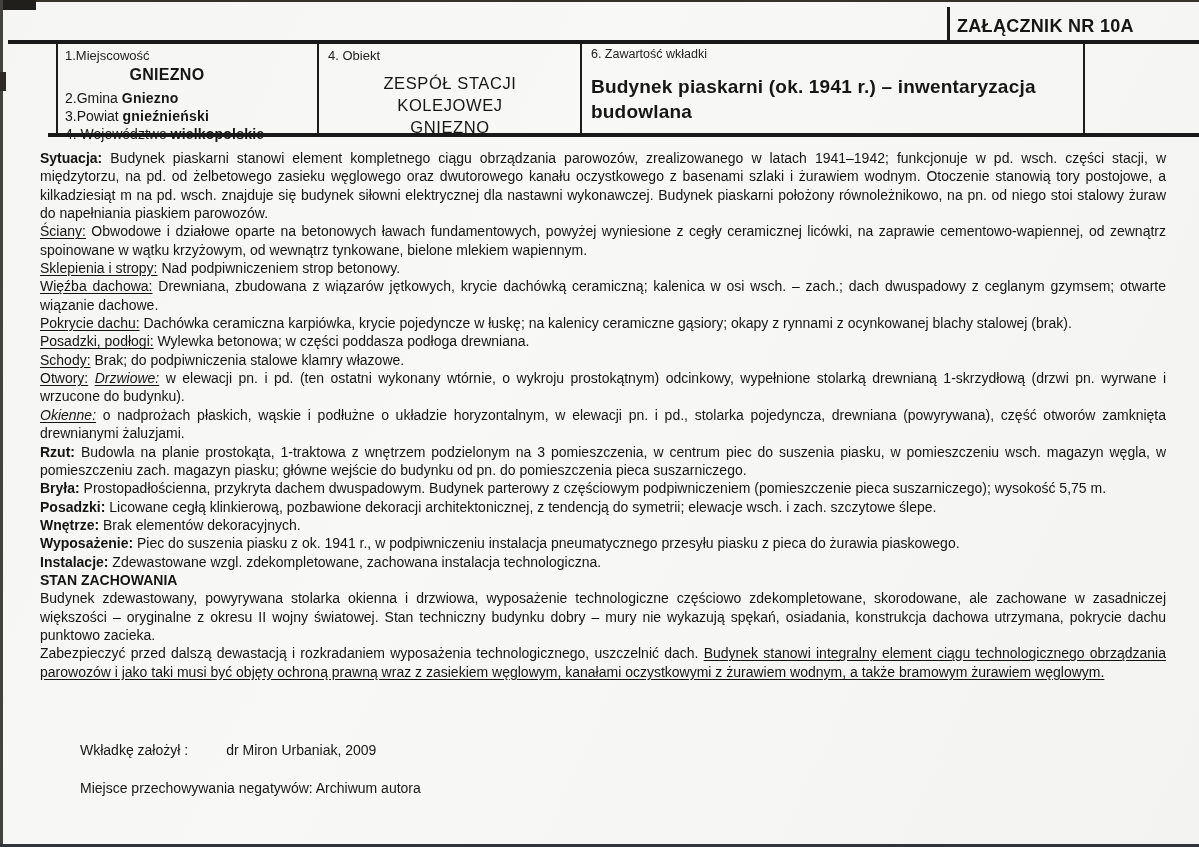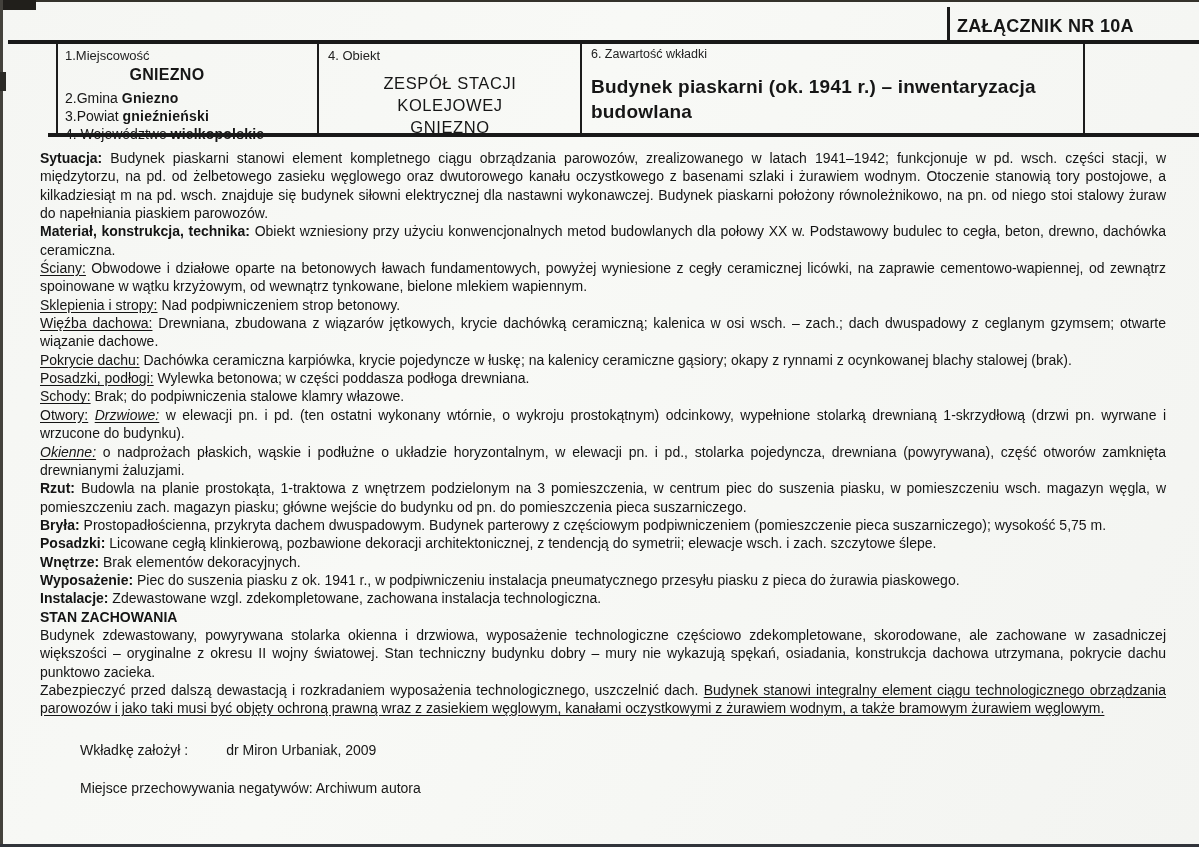--- a/index.html
+++ b/index.html
@@ -87,21 +87,20 @@
     </div>
     <div class="col col3">
       <div class="cell-label">6. Zawartość wkładki</div>
       <div class="c3-title">Budynek piaskarni (ok. 1941 r.) – inwentaryzacja budowlana</div>
     </div>
   </div>
   <div class="tbl-bottom"></div>
 
   <div class="body-text">
       <div class="para"><span class="seg-b">Sytuacja:</span><span class="seg-n"> Budynek piaskarni stanowi element kompletnego ciągu obrządzania parowozów, zrealizowanego w latach 1941–1942; funkcjonuje w pd. wsch. części stacji, w międzytorzu, na pd. od żelbetowego zasieku węglowego oraz dwutorowego kanału oczystkowego z basenami szlaki i żurawiem wodnym. Otoczenie stanowią tory postojowe, a kilkadziesiąt m na pd. wsch. znajduje się budynek siłowni elektrycznej dla nastawni wykonawczej. Budynek piaskarni położony równoleżnikowo, na pn. od niego stoi stalowy żuraw do napełniania piaskiem parowozów.</span></div>
-      <div class="para"><span class="seg-b">Materiał, konstrukcja, technika:</span><span class="seg-n"> Obiekt wzniesiony przy użyciu konwencjonalnych metod budowlanych dla połowy XX w. Podstawowy budulec to cegła, beton, drewno, dachówka ceramiczna.</span></div>
       <div class="para"><span class="seg-u">Ściany:</span><span class="seg-n"> Obwodowe i działowe oparte na betonowych ławach fundamentowych, powyżej wyniesione z cegły ceramicznej licówki, na zaprawie cementowo-wapiennej, od zewnątrz spoinowane w wątku krzyżowym, od wewnątrz tynkowane, bielone mlekiem wapiennym.</span></div>
       <div class="para"><span class="seg-u">Sklepienia i stropy:</span><span class="seg-n"> Nad podpiwniczeniem strop betonowy.</span></div>
       <div class="para"><span class="seg-u">Więźba dachowa:</span><span class="seg-n"> Drewniana, zbudowana z wiązarów jętkowych, krycie dachówką ceramiczną; kalenica w osi wsch. – zach.; dach dwuspadowy z ceglanym gzymsem; otwarte wiązanie dachowe.</span></div>
       <div class="para"><span class="seg-u">Pokrycie dachu:</span><span class="seg-n"> Dachówka ceramiczna karpiówka, krycie pojedyncze w łuskę; na kalenicy ceramiczne gąsiory; okapy z rynnami z ocynkowanej blachy stalowej (brak).</span></div>
       <div class="para"><span class="seg-u">Posadzki, podłogi:</span><span class="seg-n"> Wylewka betonowa; w części poddasza podłoga drewniana.</span></div>
       <div class="para"><span class="seg-u">Schody:</span><span class="seg-n"> Brak; do podpiwniczenia stalowe klamry włazowe.</span></div>
       <div class="para"><span class="seg-u">Otwory:</span><span class="seg-n"> </span><span class="seg-iu">Drzwiowe:</span><span class="seg-n"> w elewacji pn. i pd. (ten ostatni wykonany wtórnie, o wykroju prostokątnym) odcinkowy, wypełnione stolarką drewnianą 1-skrzydłową (drzwi pn. wyrwane i wrzucone do budynku).</span></div>
       <div class="para"><span class="seg-iu">Okienne:</span><span class="seg-n"> o nadprożach płaskich, wąskie i podłużne o układzie horyzontalnym, w elewacji pn. i pd., stolarka pojedyncza, drewniana (powyrywana), część otworów zamknięta drewnianymi żaluzjami.</span></div>
       <div class="para"><span class="seg-b">Rzut:</span><span class="seg-n"> Budowla na planie prostokąta, 1-traktowa z wnętrzem podzielonym na 3 pomieszczenia, w centrum piec do suszenia piasku, w pomieszczeniu wsch. magazyn węgla, w pomieszczeniu zach. magazyn piasku; główne wejście do budynku od pn. do pomieszczenia pieca suszarniczego.</span></div>
       <div class="para"><span class="seg-b">Bryła:</span><span class="seg-n"> Prostopadłościenna, przykryta dachem dwuspadowym. Budynek parterowy z częściowym podpiwniczeniem (pomieszczenie pieca suszarniczego); wysokość 5,75 m.</span></div>

